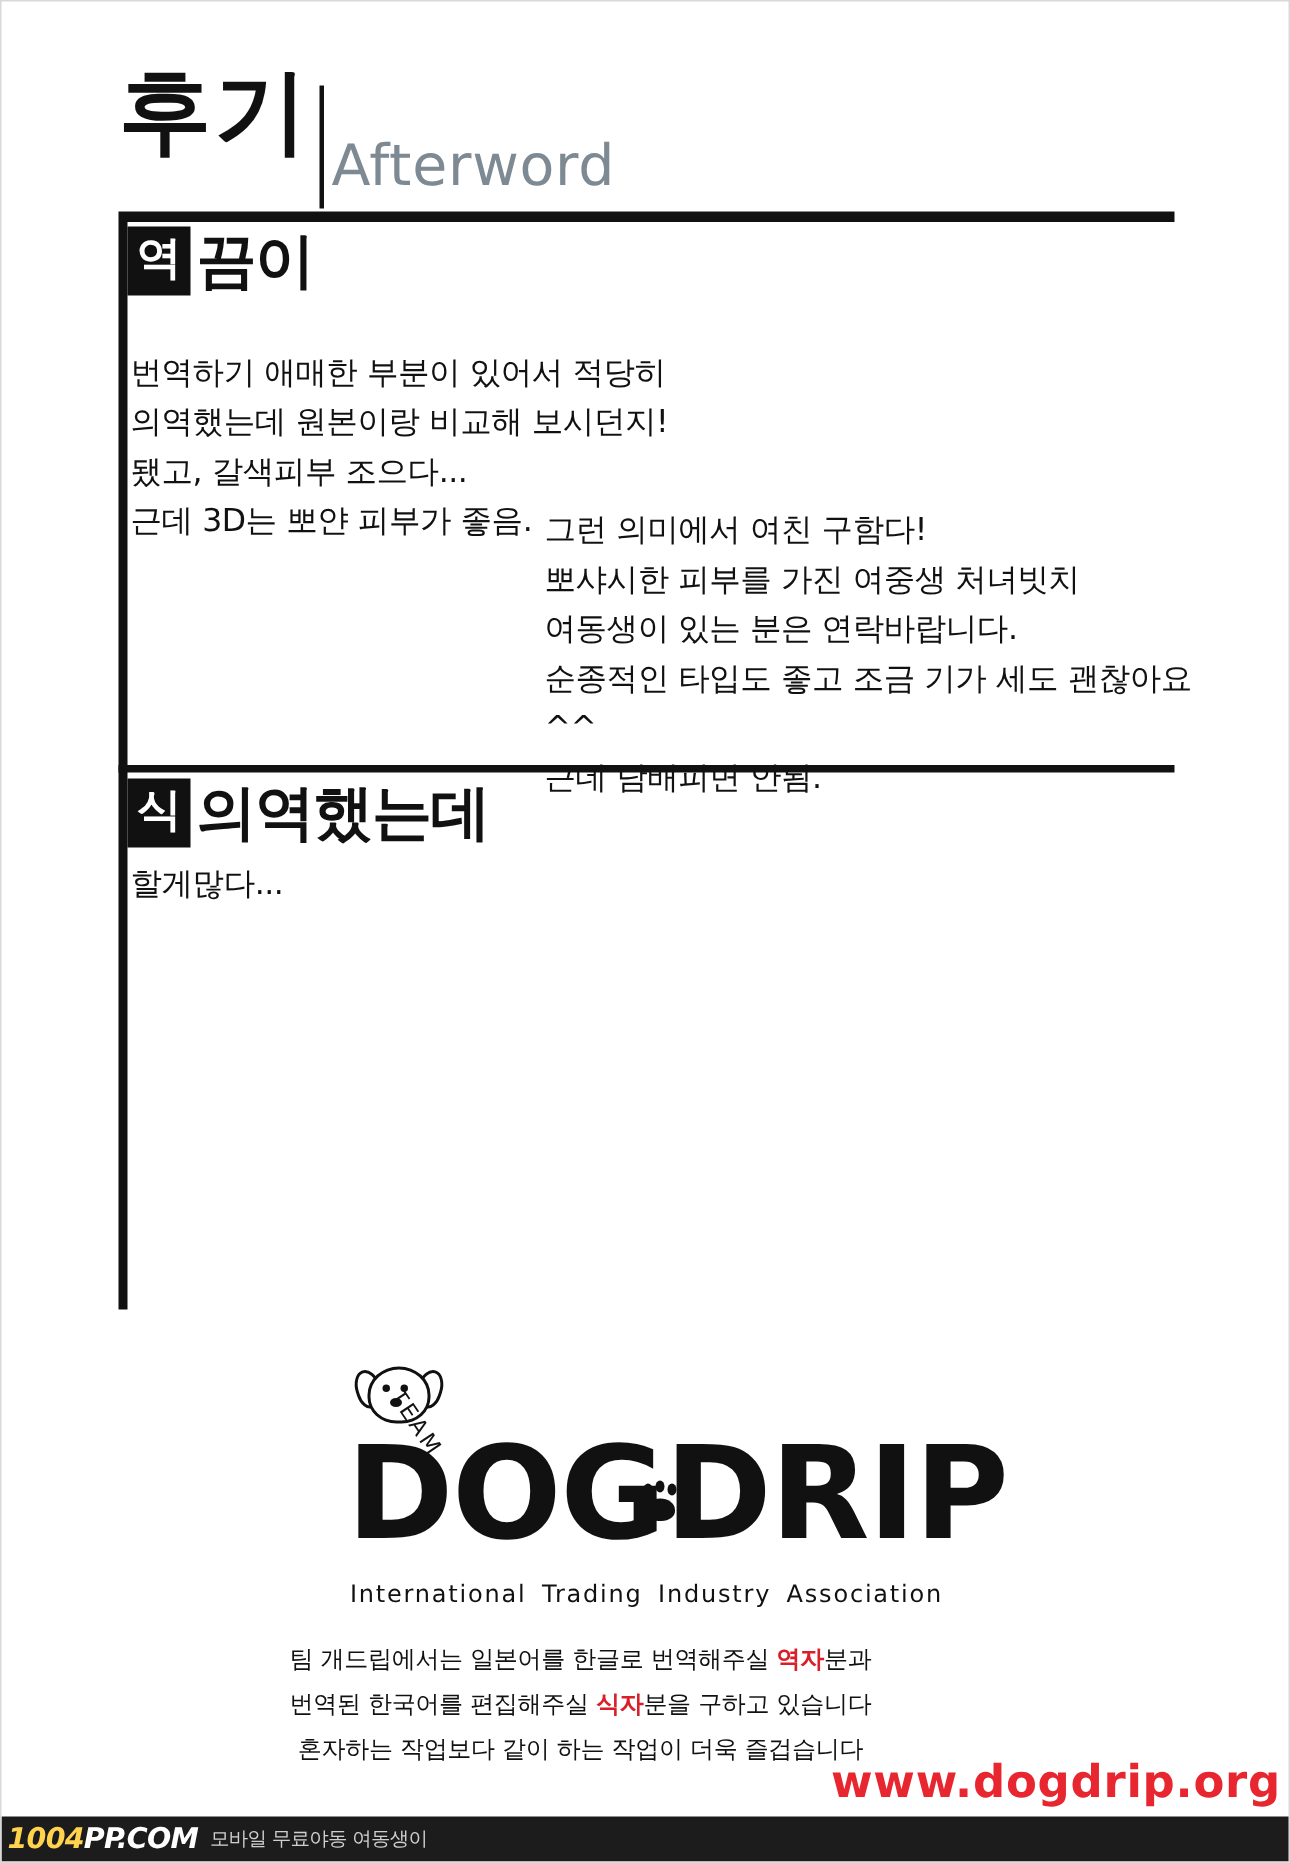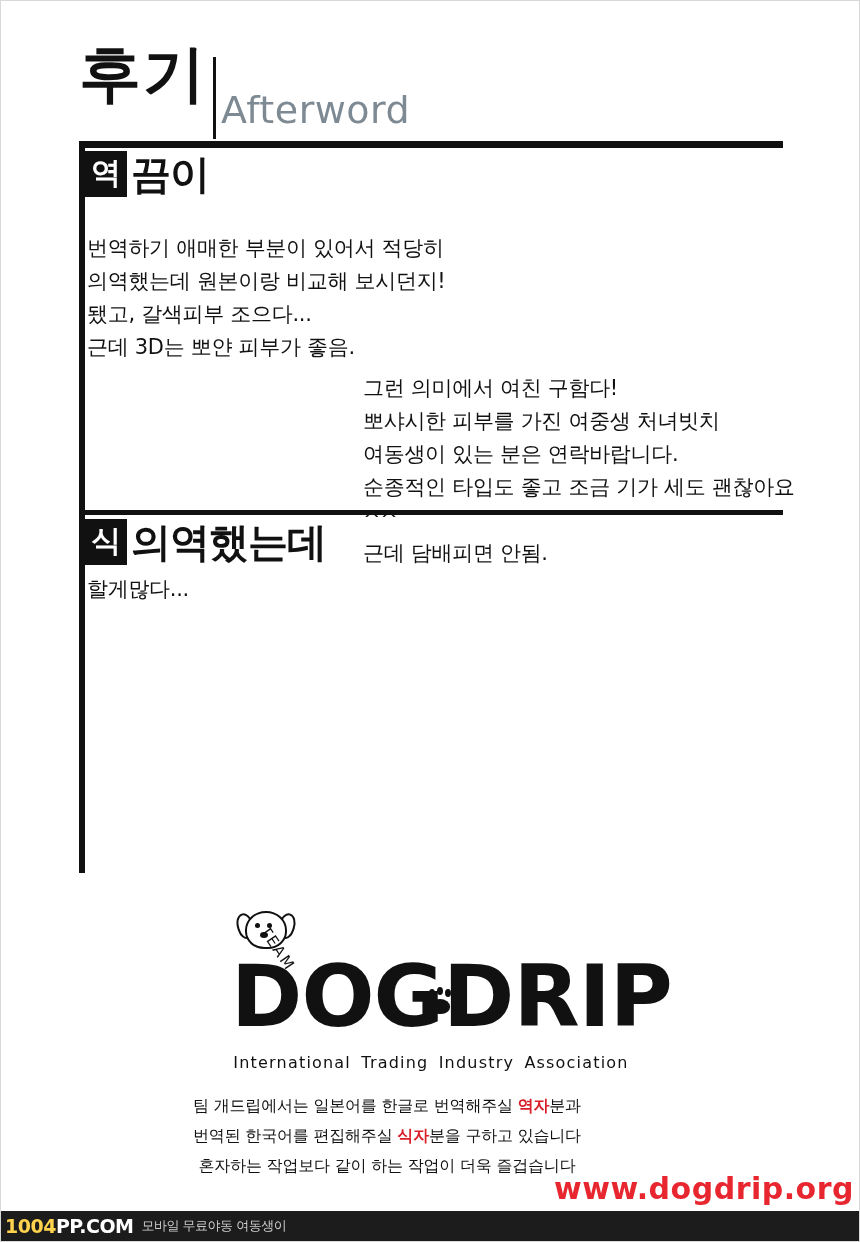--- a/index.html
+++ b/index.html
@@ -114,21 +114,21 @@
   
   .body-text {
     position: absolute;
     color: #111111;
     font-size: 21px;
     line-height: 33px;
     white-space: pre-line;
     letter-spacing: -0.3px;
   }
   #block-left  { left: 86px; top: 208px; width: 420px; margin-top: 23px; }
-  #block-right { left: 362px; top: 336px; width: 460px; margin-top: 35px; }
+  #block-right { left: 362px; top: 336px; width: 460px; }
   #block-sec2  { left: 86px; top: 572px; width: 420px; }
 
   
   .logo-wrap {
     position: absolute;
     left: 0;
     top: 900px;
     width: 860px;
     text-align: center;
   }
@@ -278,20 +278,21 @@
     width: 860px;
     height: 30px;
     background: #1c1c1c;
     display: flex;
     align-items: center;
   }
   .wm-brand {
     color: #ffd34d;
     font-size: 19px;
     font-weight: bold;
+    font-style: italic;
     letter-spacing: -0.5px;
     padding-left: 4px;
   }
   .wm-brand .wm-dom { color: #ffffff; }
   .wm-tag {
     color: #cfcfcf;
     font-size: 13px;
     margin-left: 8px;
     letter-spacing: -0.5px;
   }

